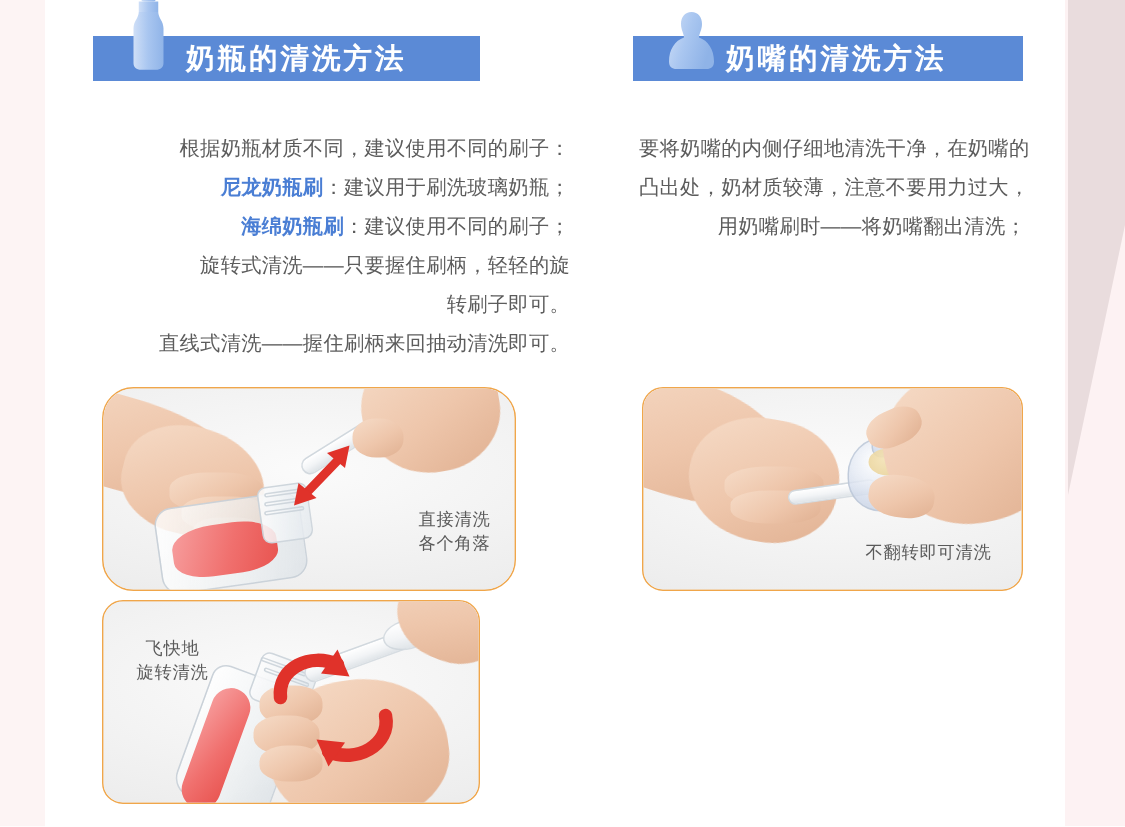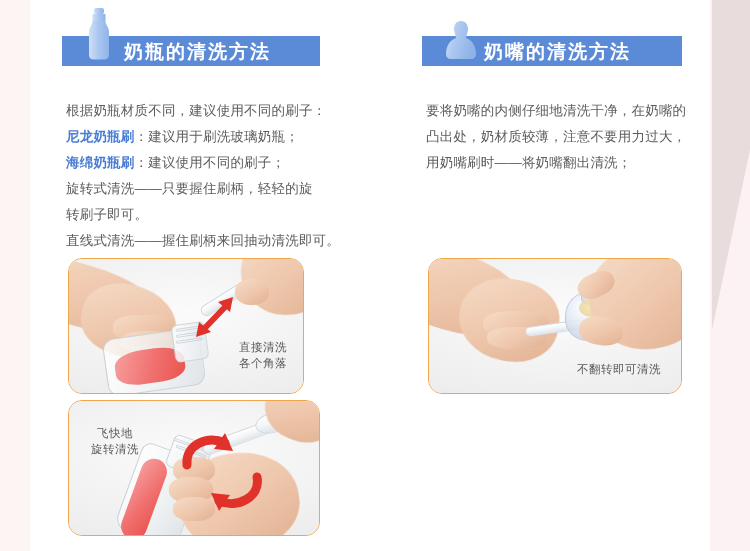--- a/index.html
+++ b/index.html
@@ -42,22 +42,23 @@
     position: absolute;
     left: -6px; top: 0;
     width: 46px; height: 330px;
     background: #e9dcdd;
     clip-path: polygon(8px 0, 46px 0, 46px 150px, 8px 330px);
   }
 
   
   .col {
     position: absolute;
-    top: 12px;
+    top: 0;
     width: 318px;
+    text-align: right;
   }
   .col-left  { left: 62px; }
   .col-right { left: 422px; width: 262px; }
 
   
   .section-head {
     position: relative;
     height: 58px;
   }
   .head-icon {
@@ -103,21 +104,21 @@
   }
 
   
   .photo-panel {
     position: absolute;
     border: 1.5px solid #f0a64a;
     border-radius: 14px;
     background: #f3f3f3;
     overflow: hidden;
   }
-  .panel-l1 { left: 68px;  top: 258px; width: 236px; height: 136px; }
+  .panel-l1 { left: 68px;  top: 258px; width: 276px; height: 136px; border-radius: 21px; }
   .panel-l2 { left: 68px;  top: 400px; width: 252px; height: 136px; }
   .panel-r1 { left: 428px; top: 258px; width: 254px; height: 136px; }
 
   .photo-stage {
     position: absolute;
     inset: 0;
     background:
       radial-gradient(ellipse 120% 90% at 50% 40%, #fbfbfb 0%, #eeeeee 70%, #e6e6e6 100%);
   }
 

